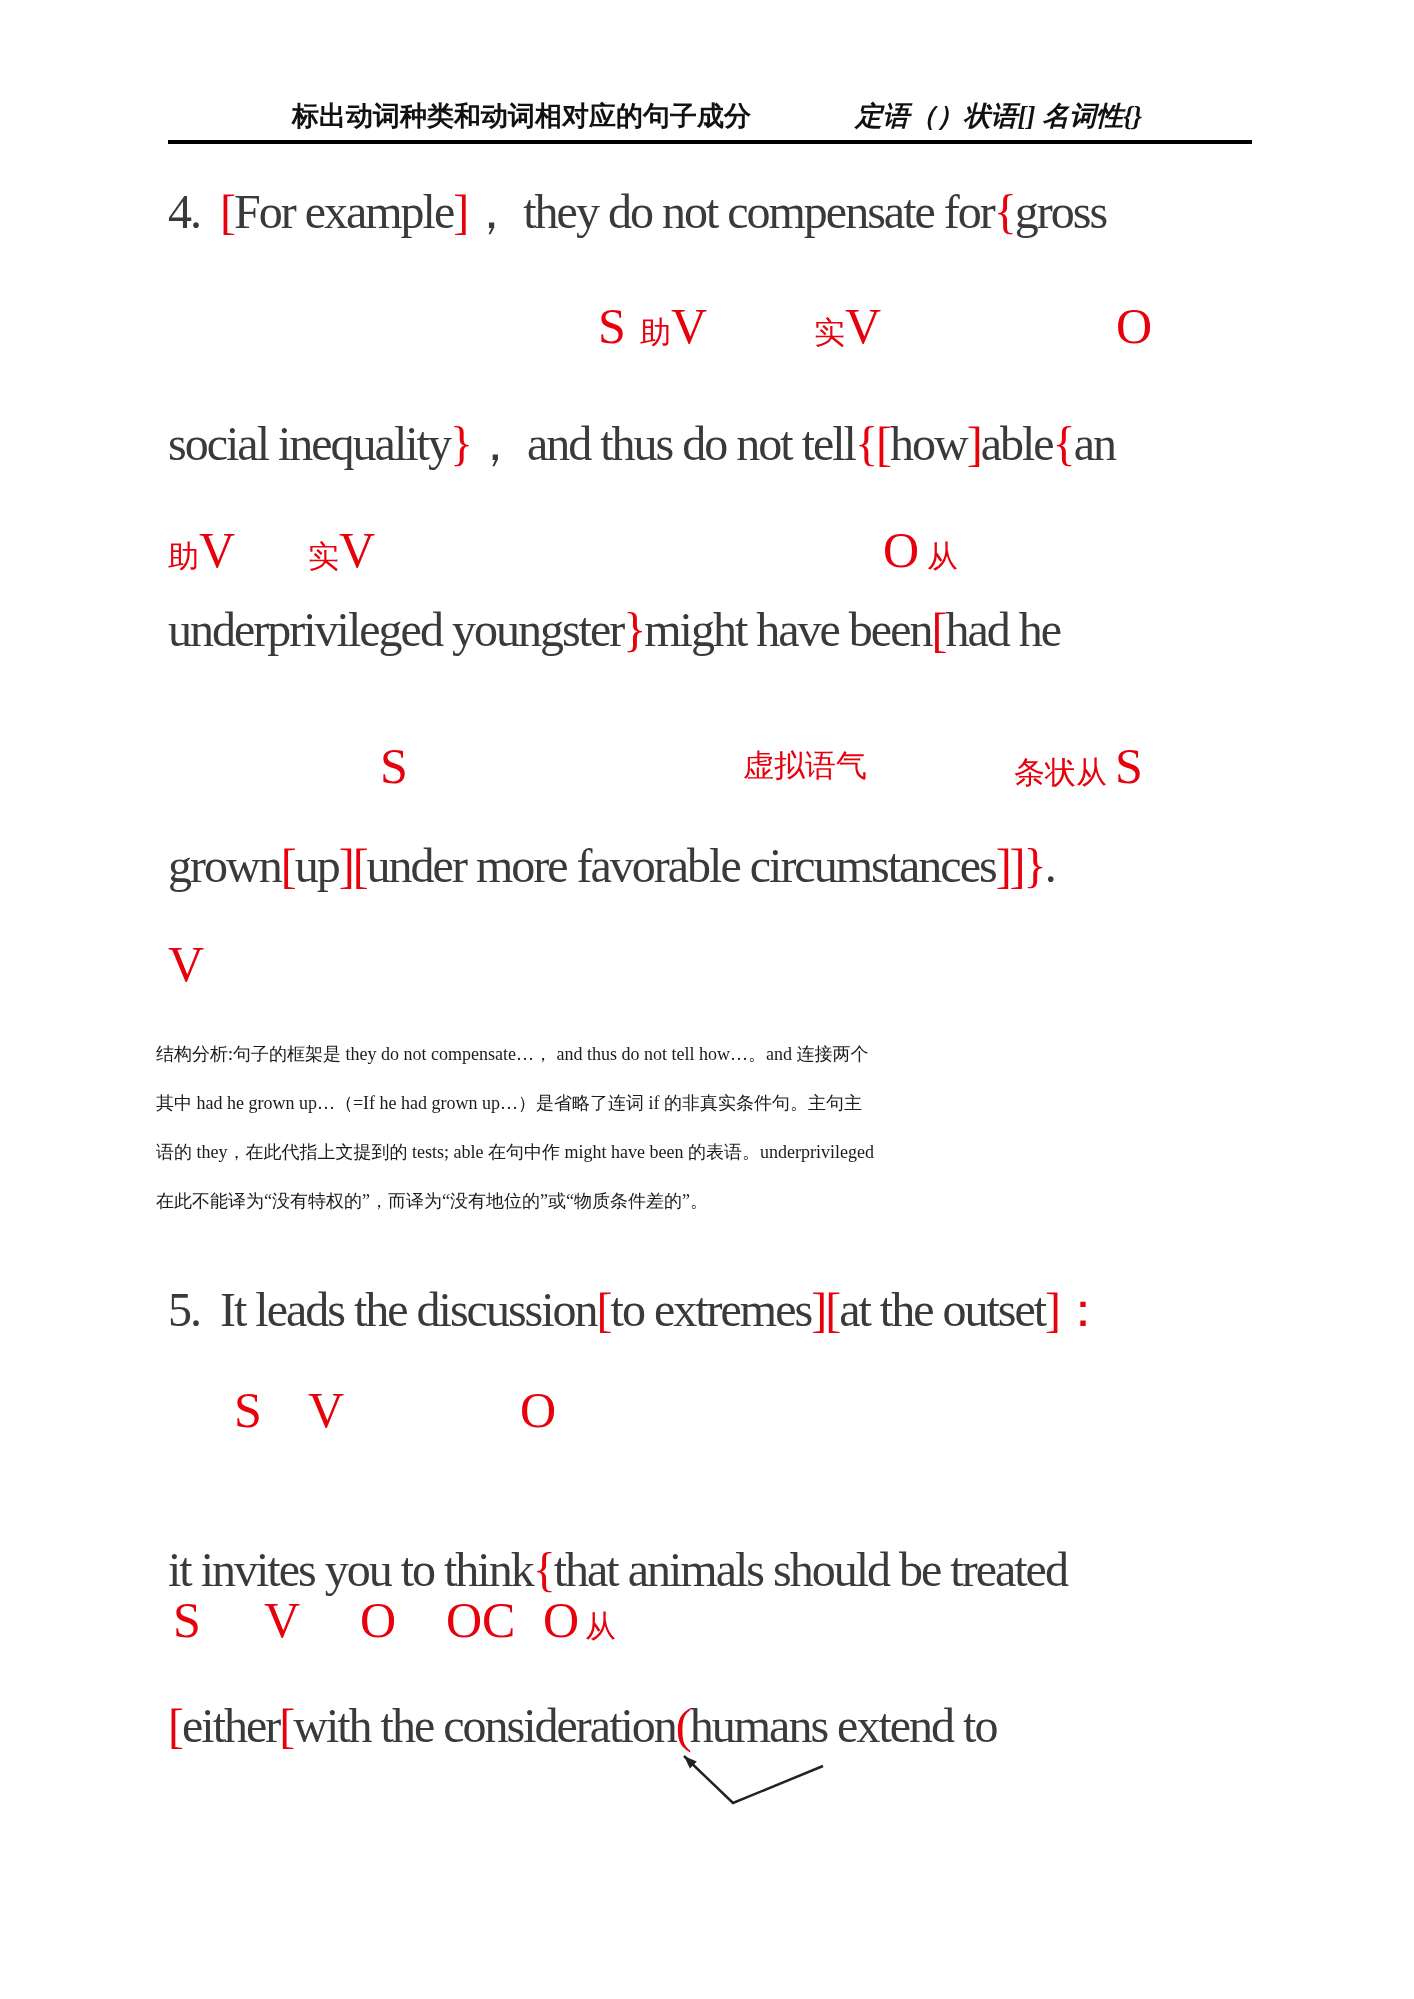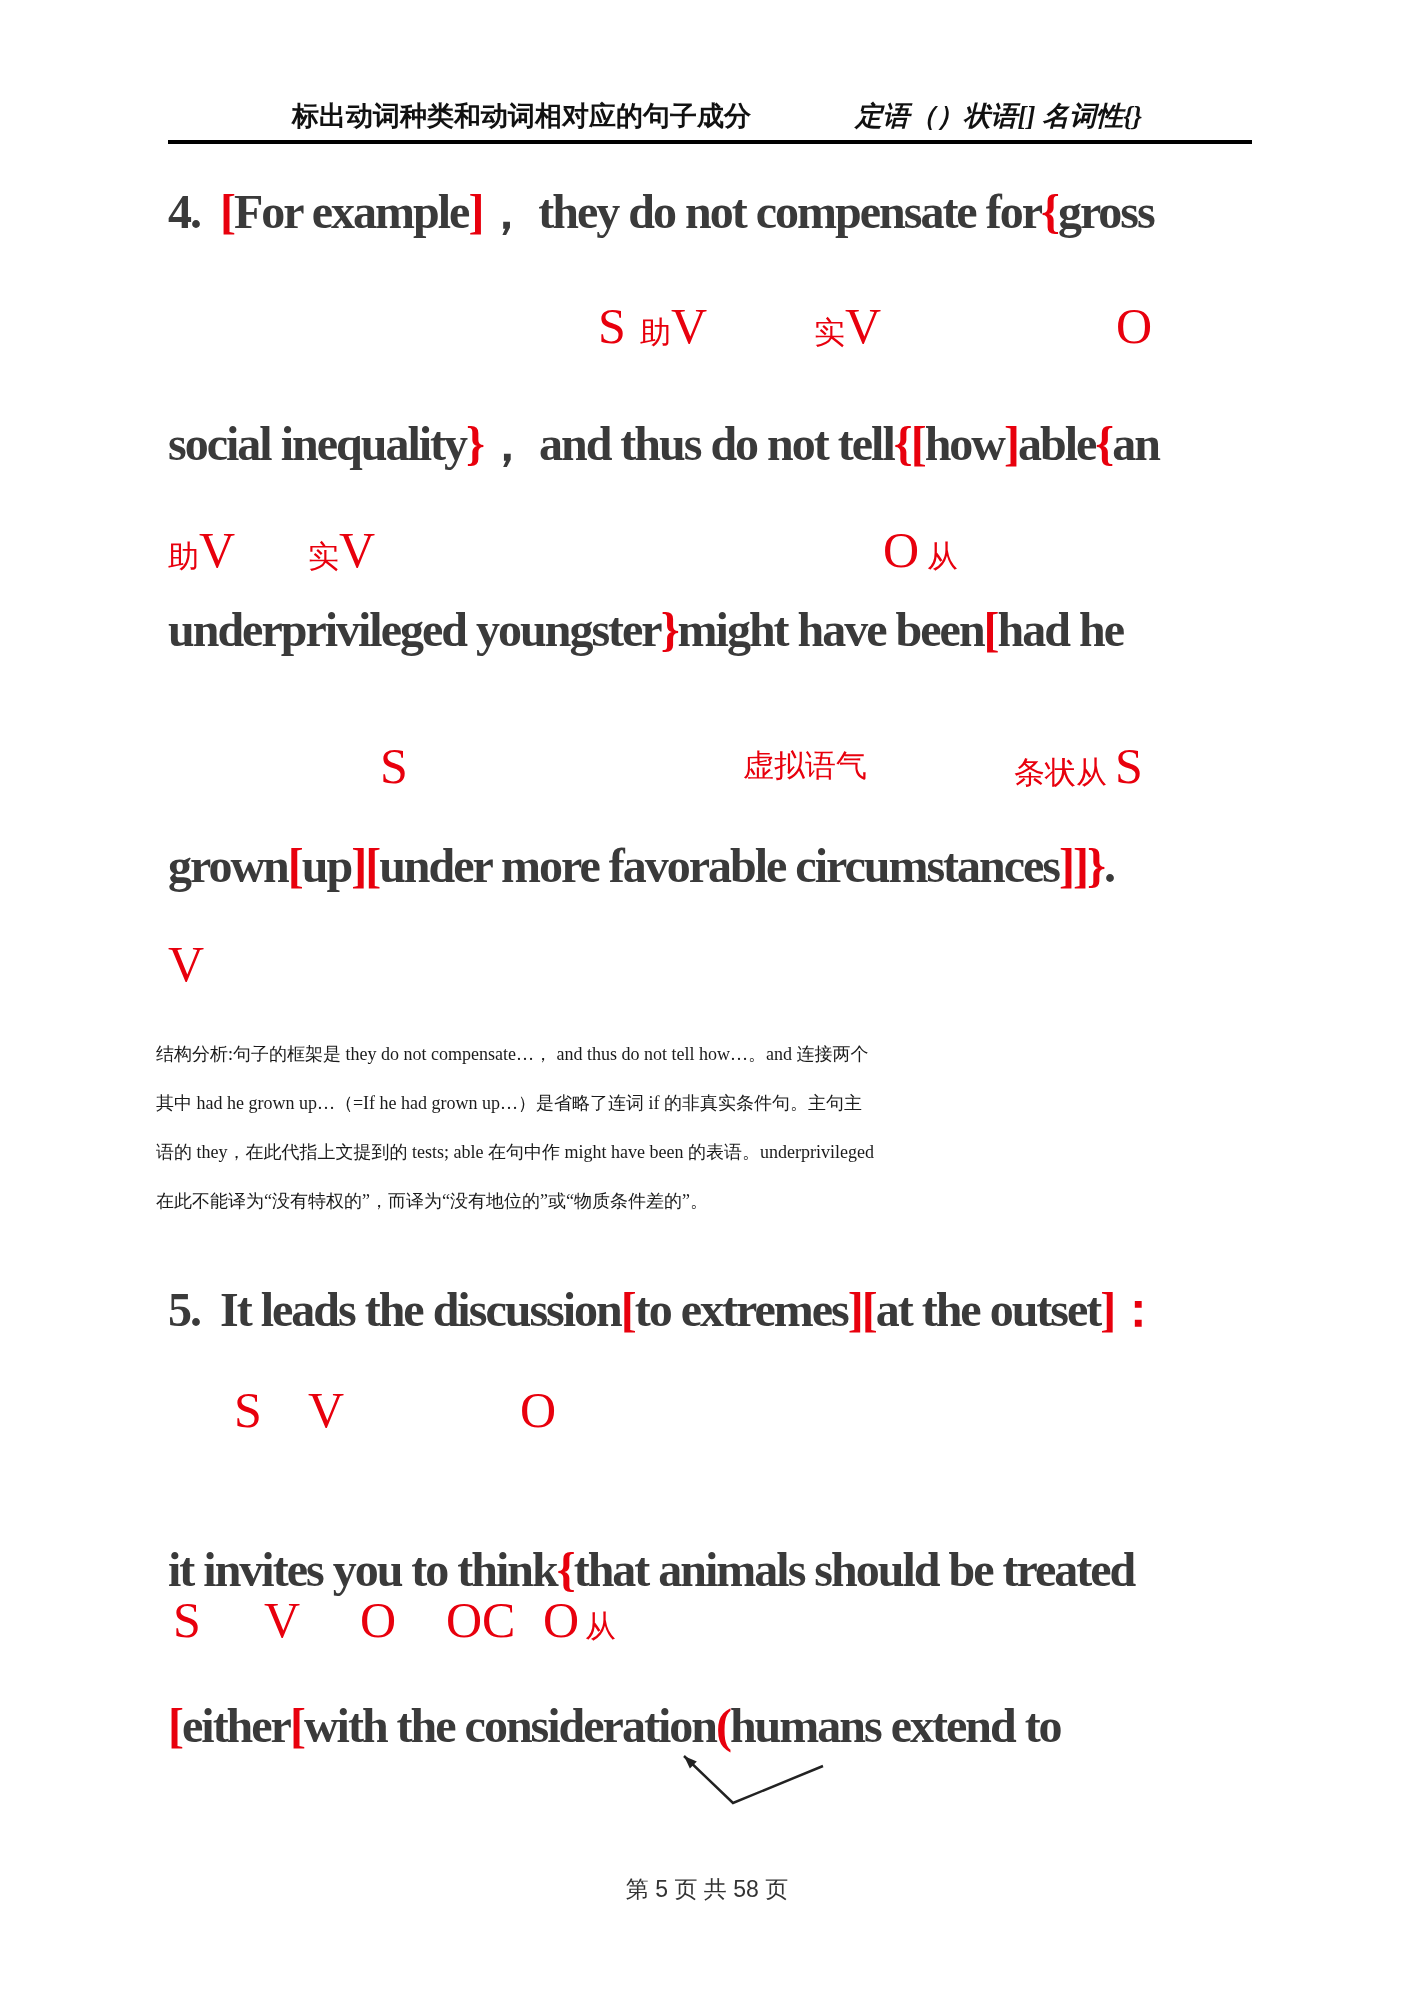--- a/index.html
+++ b/index.html
@@ -19,21 +19,21 @@
     padding-bottom:6px;
     font-weight:bold;font-size:27px;color:#111;
     font-family:"Liberation Serif",serif;
   }
   .header .h-left{padding-left:124px;}
   .header .h-right{padding-right:110px;font-style:italic;}
   
   .bold-line{
     position:absolute;left:168px;width:1120px;
     font-family:"Liberation Serif",serif;
-    font-weight:bold;font-size:48px;letter-spacing:-2px;
+    font-weight:normal;font-size:48px;letter-spacing:-2px;
     line-height:60px;white-space:pre;color:#3a3a3a;
   }
   .sg-k{color:#3a3a3a;}
   .sg-r{color:#e8000d;}
   
   .ann-row{
     position:absolute;left:168px;width:1120px;height:56px;
     color:#e8000d;font-family:"Liberation Serif",serif;
   }
   .ann{position:absolute;top:0;white-space:pre;}
@@ -124,15 +124,14 @@
 
   <div class="bold-line" style="top:1696px"><span class="sg-r">[</span><span class="sg-k">either</span><span class="sg-r">[</span><span class="sg-k">with the consideration</span><span class="sg-r">(</span><span class="sg-k">humans extend to</span></div>
 
   <div class="arrow-wrap">
     <svg width="180" height="70" viewBox="0 0 180 70" xmlns="http://www.w3.org/2000/svg">
       <path d="M163 18 L73 55 L24 8" stroke="#222" stroke-width="2.5" fill="none"></path>
       <polygon points="24,8 29.9,20.6 36.8,13.4" fill="#222"></polygon>
     </svg>
   </div>
 
-  <div class="footer">第 5 页 共 58 页</div>
 
 </div>
 
 </body></html>

